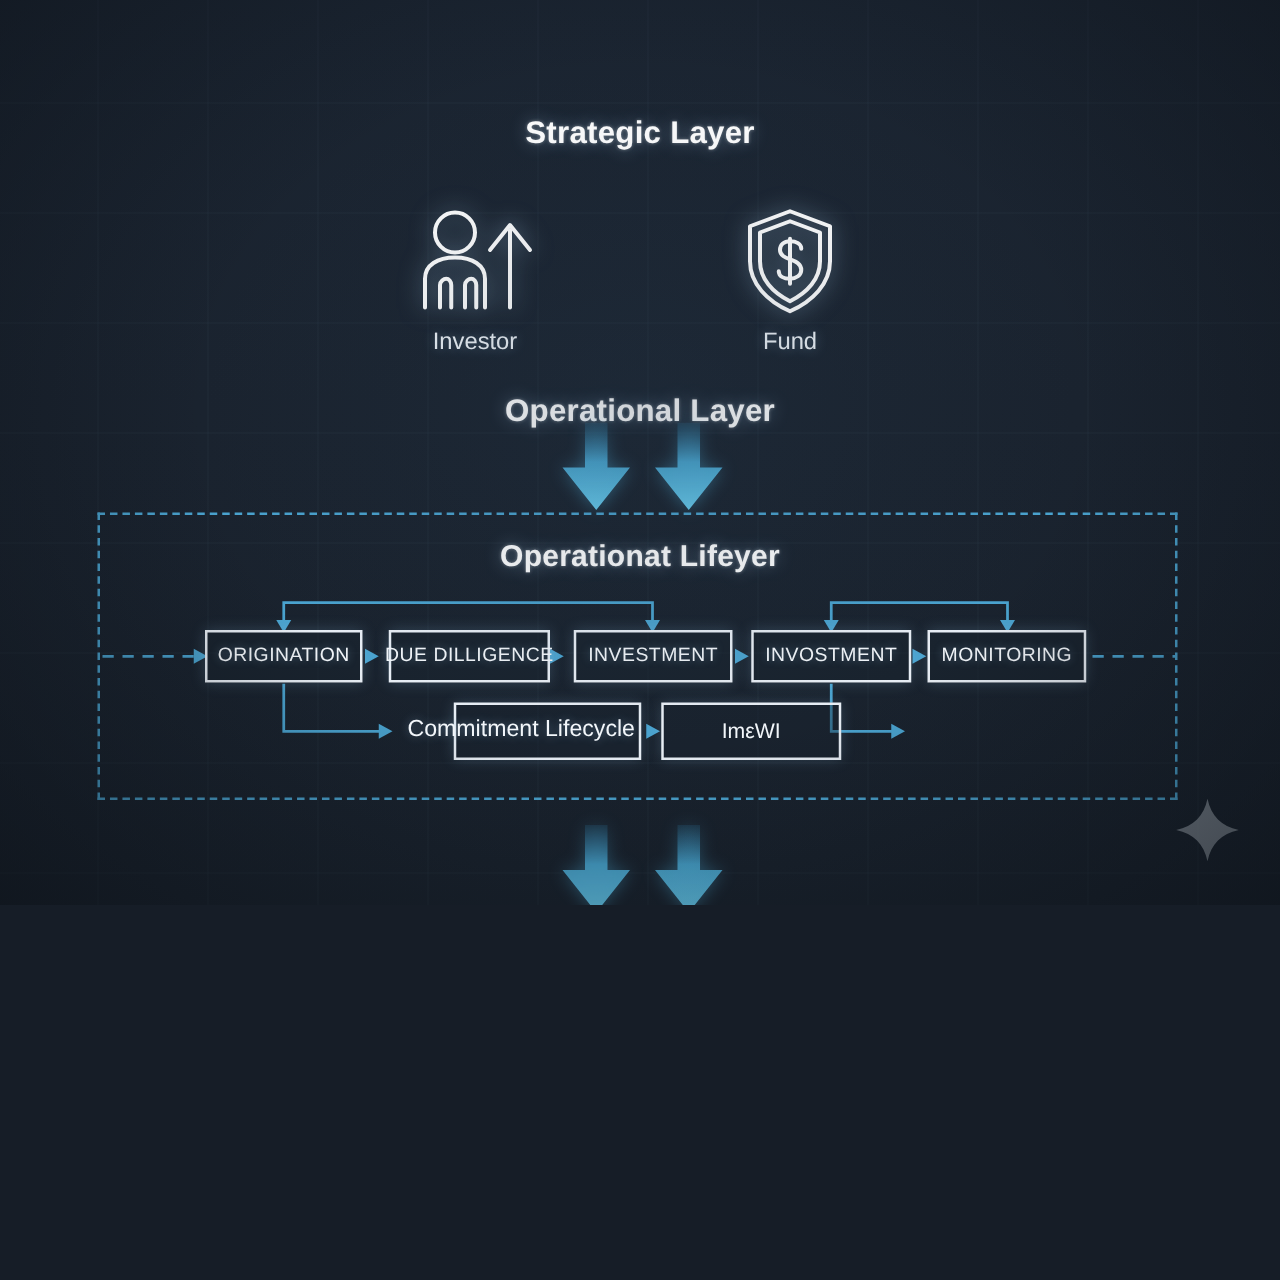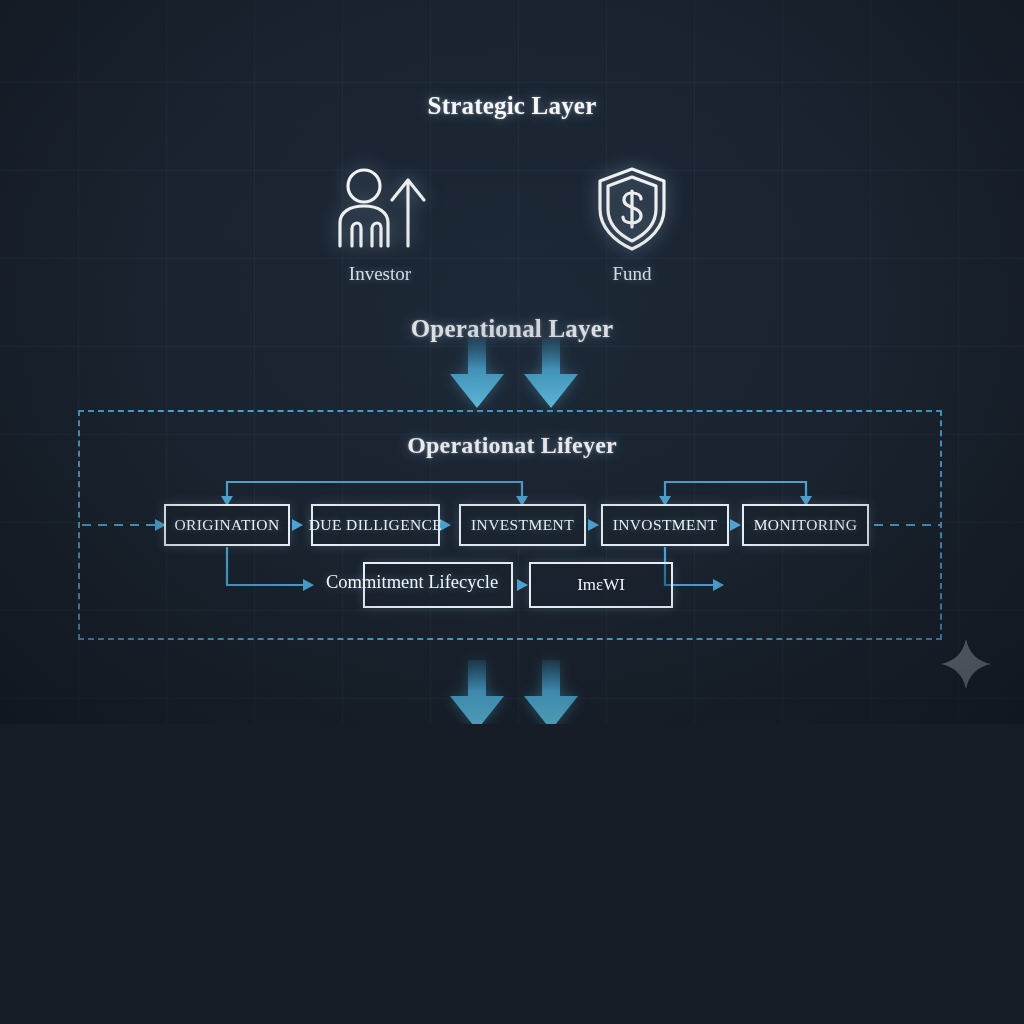--- a/index.html
+++ b/index.html
@@ -8,21 +8,21 @@
     padding: 0;
     background: #161d27;
   }
   #canvas {
     position: relative;
     width: 1024px;
     height: 724px;
     overflow: hidden;
     background:
       linear-gradient(180deg, #1b2532 0%, #1a232f 45%, #19222d 100%);
-    font-family: Liberation Serif, serif;
+    font-family: Liberation Sans, sans-serif;
     color: #ffffff;
   }
   
   #grid {
     position: absolute;
     inset: 0;
     background-image:
       linear-gradient(to right, rgba(125,170,200,0.055) 1px, transparent 1px),
       linear-gradient(to bottom, rgba(125,170,200,0.055) 1px, transparent 1px);
     background-size: 88px 88px;

